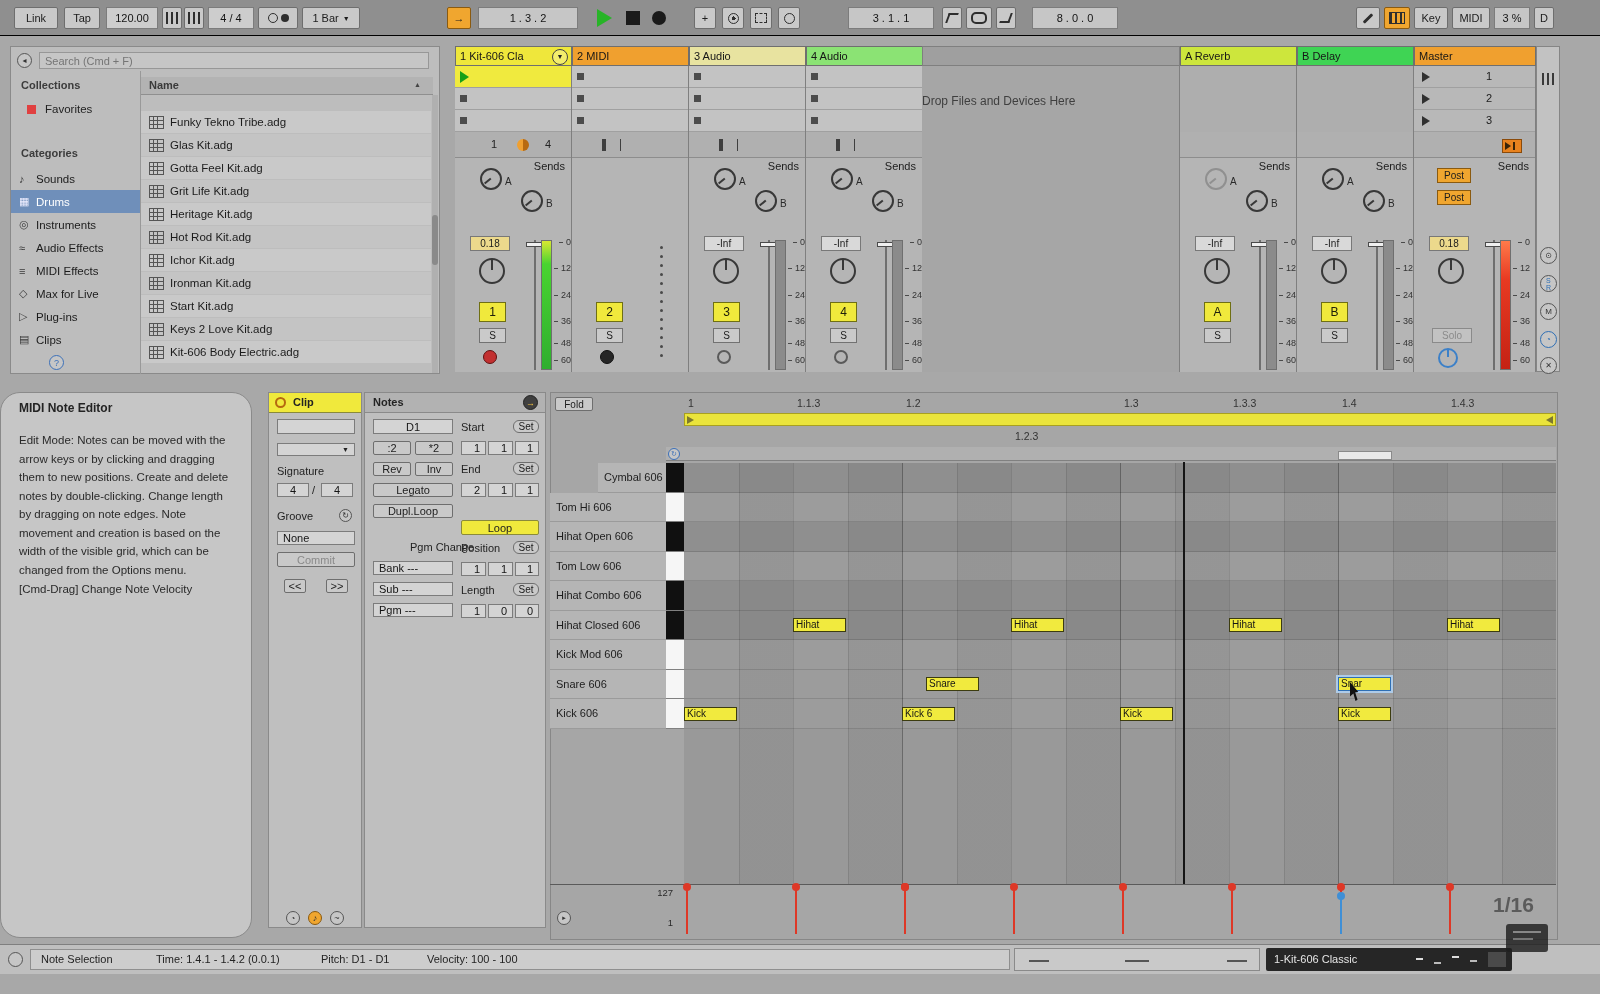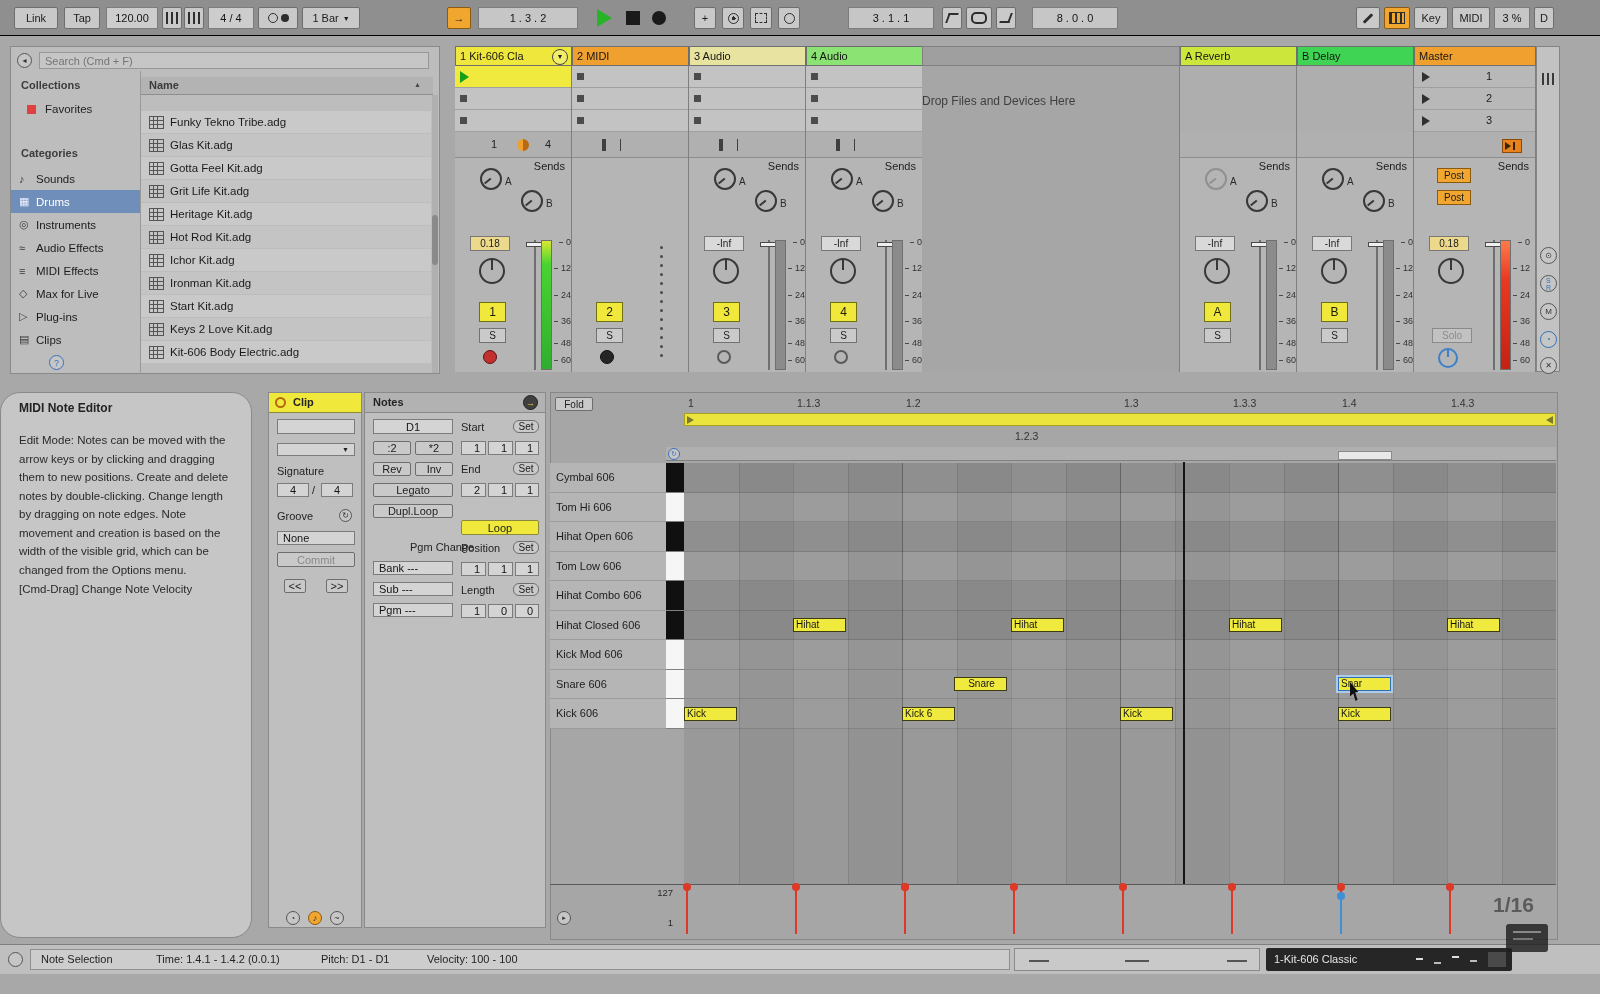--- a/index.html
+++ b/index.html
@@ -655,21 +655,21 @@
 <div class="lab" style="left: 1233px; top: 397px; font-size: 10.5px; color: rgb(51, 51, 51);">1.3.3</div>
 <div class="lab" style="left: 1342px; top: 397px; font-size: 10.5px; color: rgb(51, 51, 51);">1.4</div>
 <div class="lab" style="left: 1451px; top: 397px; font-size: 10.5px; color: rgb(51, 51, 51);">1.4.3</div>
 <div style="position: absolute; left: 684px; top: 413px; width: 872px; height: 13px; background: rgb(234, 228, 60); border: 1px solid rgb(168, 160, 32); box-sizing: border-box;">
     <div style="position: absolute; left: 2px; top: 2px; width: 0px; height: 0px; border-left: 7px solid rgb(124, 120, 48); border-top: 4px solid transparent; border-bottom: 4px solid transparent;"></div>
     <div style="position: absolute; right: 2px; top: 2px; width: 0px; height: 0px; border-right: 7px solid rgb(124, 120, 48); border-top: 4px solid transparent; border-bottom: 4px solid transparent;"></div>
   </div>
 <div style="position: absolute; left: 666px; top: 447px; width: 890px; height: 14px; background: rgb(176, 176, 176); border-bottom: 1px solid rgb(128, 128, 128); box-sizing: border-box;"></div>
 <div class="smallcirc" style="left: 668px; top: 448px; width: 12px; height: 12px; font-size: 7px; border-color: rgb(60, 112, 184); color: rgb(60, 112, 184); position: absolute;">↻</div>
 <div style="position: absolute; left: 1338px; top: 451px; width: 54px; height: 9px; background: rgb(233, 233, 233); border: 1px solid rgb(138, 138, 138); box-sizing: border-box;"></div>
-<div class="rowlbl" style="top: 463px; height: 29.5px;">Cymbal 606</div>
+<div class="rowlbl" style="top: 463px; height: 29.5px; margin-left: 48px;">Cymbal 606</div>
 <div class="keycell" style="top: 463px; height: 29.5px; background: rgb(16, 16, 16);"></div>
 <div class="rowstripe" style="position: absolute; left: 684px; top: 463px; width: 872px; height: 29.5px; background: rgb(143, 143, 143); border-bottom: 1px solid rgba(0, 0, 0, 0.12); box-sizing: border-box;"></div>
 <div class="rowlbl" style="top: 492.5px; height: 29.5px;">Tom Hi 606</div>
 <div class="keycell" style="top: 492.5px; height: 29.5px; background: rgb(246, 246, 246);"></div>
 <div class="rowstripe" style="position: absolute; left: 684px; top: 492.5px; width: 872px; height: 29.5px; background: rgb(156, 156, 156); border-bottom: 1px solid rgba(0, 0, 0, 0.12); box-sizing: border-box;"></div>
 <div class="rowlbl" style="top: 522px; height: 29.5px;">Hihat Open 606</div>
 <div class="keycell" style="top: 522px; height: 29.5px; background: rgb(16, 16, 16);"></div>
 <div class="rowstripe" style="position: absolute; left: 684px; top: 522px; width: 872px; height: 29.5px; background: rgb(143, 143, 143); border-bottom: 1px solid rgba(0, 0, 0, 0.12); box-sizing: border-box;"></div>
 <div class="rowlbl" style="top: 551.5px; height: 29.5px;">Tom Low 606</div>
 <div class="keycell" style="top: 551.5px; height: 29.5px; background: rgb(246, 246, 246);"></div>
@@ -703,21 +703,21 @@
 <div style="position: absolute; left: 1229px; top: 463px; width: 1px; height: 421px; background: rgba(0, 0, 0, 0.1);"></div>
 <div style="position: absolute; left: 1283.5px; top: 463px; width: 1px; height: 421px; background: rgba(0, 0, 0, 0.1);"></div>
 <div style="position: absolute; left: 1338px; top: 463px; width: 1px; height: 421px; background: rgba(0, 0, 0, 0.3);"></div>
 <div style="position: absolute; left: 1392.5px; top: 463px; width: 1px; height: 421px; background: rgba(0, 0, 0, 0.1);"></div>
 <div style="position: absolute; left: 1447px; top: 463px; width: 1px; height: 421px; background: rgba(0, 0, 0, 0.1);"></div>
 <div style="position: absolute; left: 1501.5px; top: 463px; width: 1px; height: 421px; background: rgba(0, 0, 0, 0.1);"></div>
 <div class="note" style="left: 793px; top: 618px; background: rgb(241, 234, 62);">Hihat</div>
 <div class="note" style="left: 1011px; top: 618px; background: rgb(241, 234, 62);">Hihat</div>
 <div class="note" style="left: 1229px; top: 618px; background: rgb(241, 234, 62);">Hihat</div>
 <div class="note" style="left: 1447px; top: 618px; background: rgb(241, 234, 62);">Hihat</div>
-<div class="note" style="left: 954px; top: 677px; background: rgb(241, 234, 62); text-align: center;">Snare</div>
+<div class="note" style="left: 926px; top: 677px; background: rgb(241, 234, 62);">Snare</div>
 <div class="note sel" style="left: 1338px; top: 677px; background: rgb(241, 234, 62);">Snar</div>
 <div class="note" style="left: 684px; top: 706.5px; background: rgb(241, 234, 62);">Kick</div>
 <div class="note" style="left: 902px; top: 706.5px; background: rgb(241, 234, 62);">Kick 6</div>
 <div class="note" style="left: 1120px; top: 706.5px; background: rgb(241, 234, 62);">Kick</div>
 <div class="note" style="left: 1338px; top: 706.5px; background: rgb(241, 234, 62);">Kick</div>
 <div style="position: absolute; left: 1183px; top: 462px; width: 2px; height: 422px; background: rgb(21, 21, 21);"></div>
 <div style="position: absolute; left: 550px; top: 884px; width: 1006px; height: 1px; background: rgb(90, 90, 90);"></div>
 <div style="position: absolute; left: 794.5px; top: 886px; width: 2px; height: 48px; background: rgb(222, 56, 39);"></div>
 <div style="position: absolute; left: 791.5px; top: 883px; width: 8px; height: 8px; border-radius: 50%; background: rgb(222, 56, 39);"></div>
 <div style="position: absolute; left: 1012.5px; top: 886px; width: 2px; height: 48px; background: rgb(222, 56, 39);"></div>

